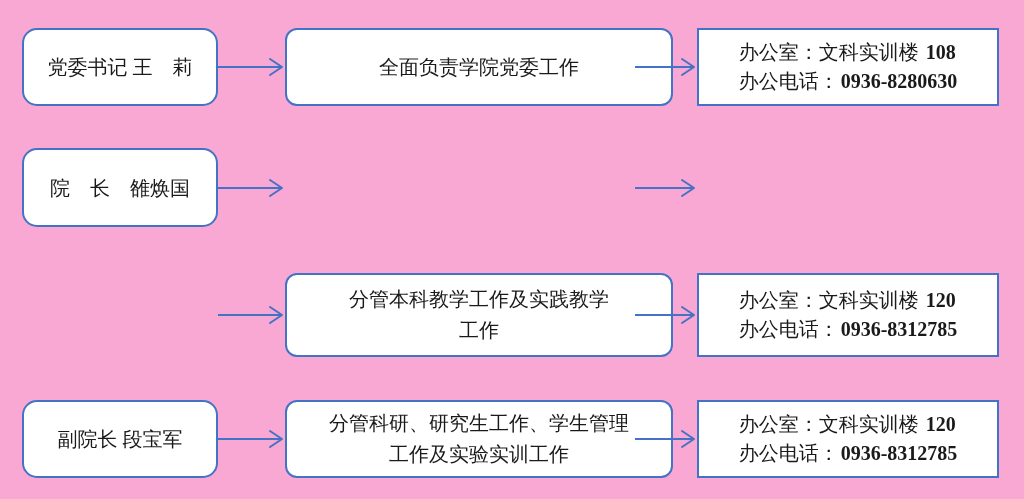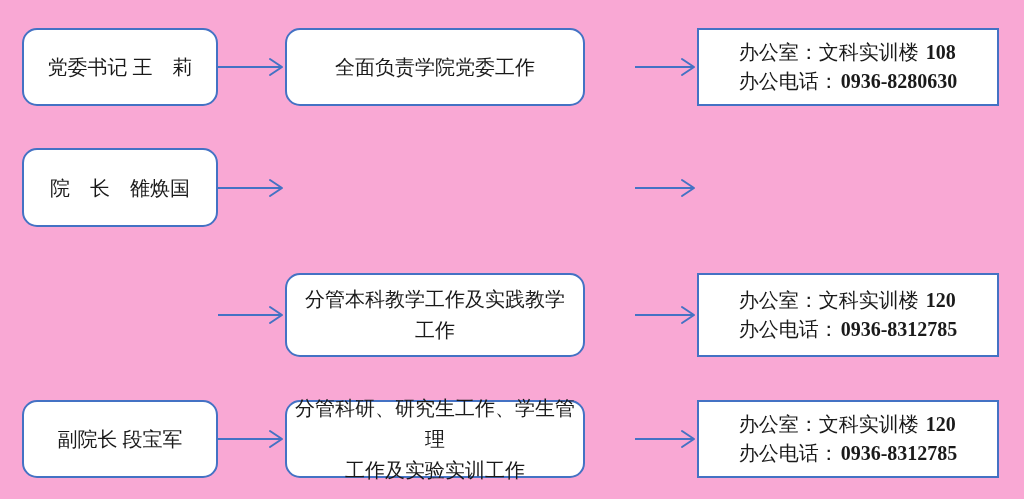--- a/index.html
+++ b/index.html
@@ -29,21 +29,21 @@
     background: #ffffff;
     border: 2px solid var(--border-color, #4472C4);
     display: flex;
     align-items: center;
     justify-content: center;
   }
   .rounded { border-radius: 15px; }
   .square  { border-radius: 0; }
 
   .role-box    { left: 22px;  width: 196px; }
-  .duty-box    { left: 285px; width: 300px; }
+  .duty-box    { left: 285px; width: 388px; border-radius: 12px; }
   .contact-box { left: 697px; width: 302px; }
 
   .role-text {
     font-size: 20px;
     line-height: 26px;
     text-align: center;
     white-space: pre;
   }
   .duty-text {
     font-size: 20px;

